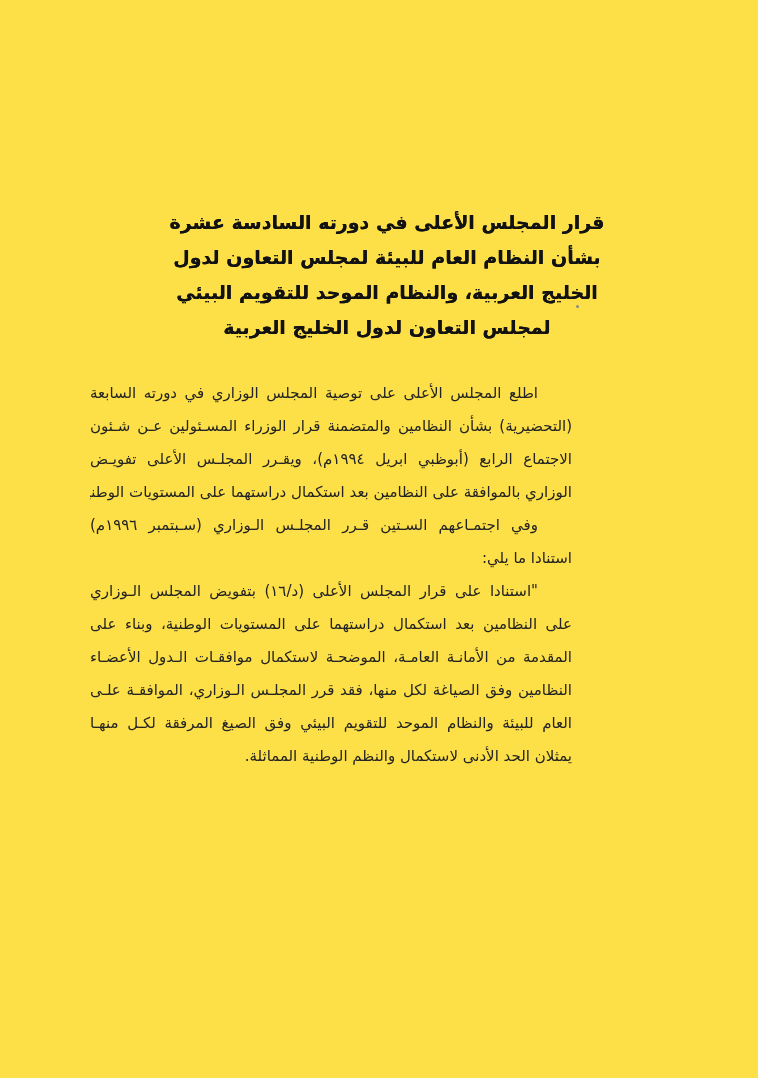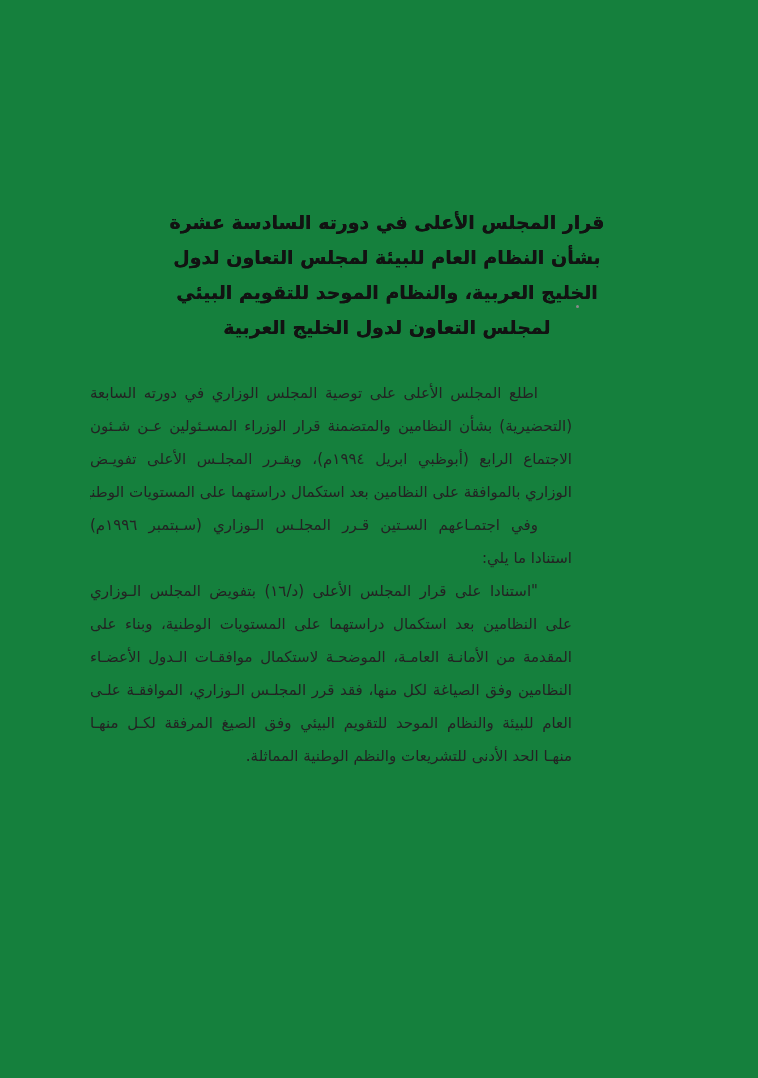--- a/index.html
+++ b/index.html
@@ -5,21 +5,21 @@
   html,body{margin:0;padding:0;}
   body{
     background:#e8e8e8;
     font-family:"DejaVu Sans", sans-serif;
   }
   .page{
     position:relative;
     width:758px;
     height:1078px;
     margin:0 auto;
-    background:#15803d;
+    background:#fde047;
     overflow:hidden;
     direction:rtl;
     color:#1e1e1e;
   }
   
   .title-block{
     position:absolute;
     top:205px;
     left:0;
     right:0;
@@ -96,20 +96,20 @@
       <div class="body-line justify indent">وفي اجتمـاعهم السـتين قـرر المجلـس الـوزاري (سـبتمبر ١٩٩٦م) بخصــوص</div>
       <div class="body-line para-end">استنادا ما يلي:</div>
     </div>
 
     <div>
       <div class="body-line justify indent">"استنادا على قرار المجلس الأعلى (د/١٦) بتفويض المجلس الـوزاري بالموافقـة</div>
       <div class="body-line justify">على النظامين بعد استكمال دراستهما على المستويات الوطنية، وبناء على المذكـرة</div>
       <div class="body-line justify">المقدمة من الأمانـة العامـة، الموضحـة لاستكمال موافقـات الـدول الأعضـاء على</div>
       <div class="body-line justify">النظامين وفق الصياغة لكل منها، فقد قرر المجلـس الـوزاري، الموافقـة علـى النظـام</div>
       <div class="body-line justify">العام للبيئة والنظام الموحد للتقويم البيئي وفق الصيغ المرفقة لكـل منهـا باعتبارهمـا</div>
-      <div class="body-line para-end">منهـا الحد الأدنى للتشريعات والنظم الوطنية المماثلة.</div>
+      <div class="body-line para-end">يمثلان الحد الأدنى لاستكمال والنظم الوطنية المماثلة.</div>
     </div>
 
   </div>
 
   <div class="speck speck-1"></div>
 
 </div>
 
 </body></html>

